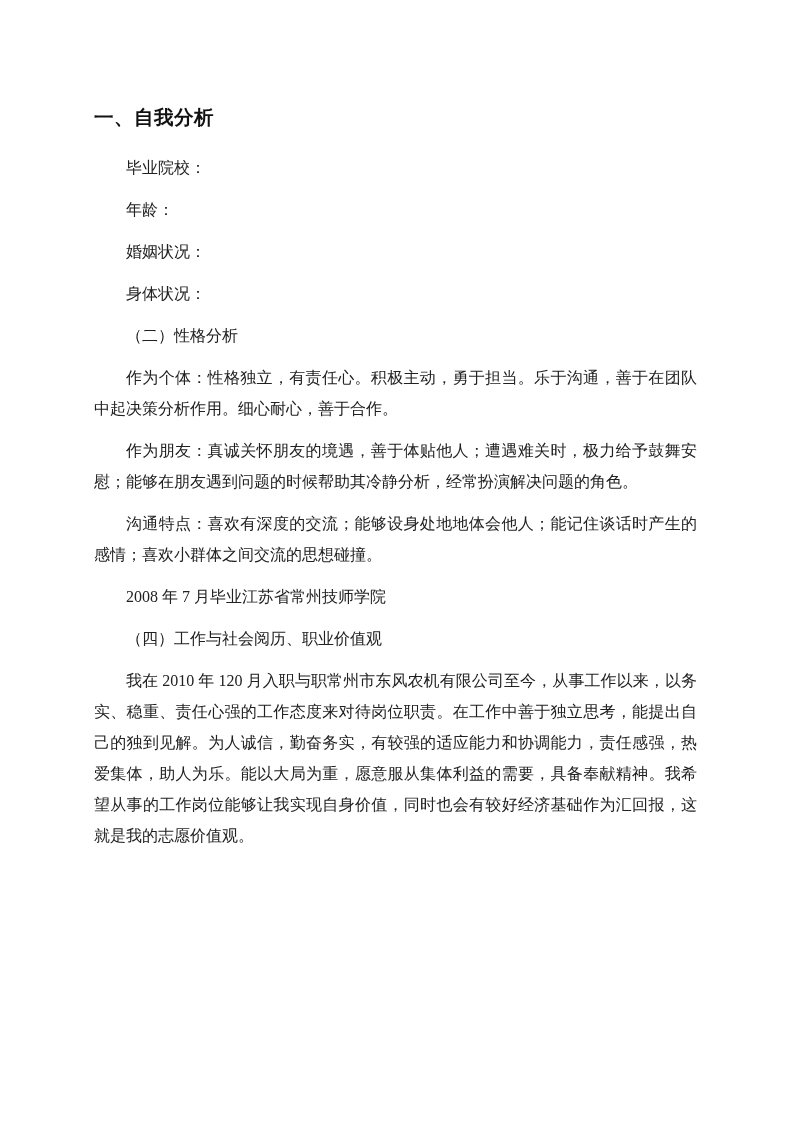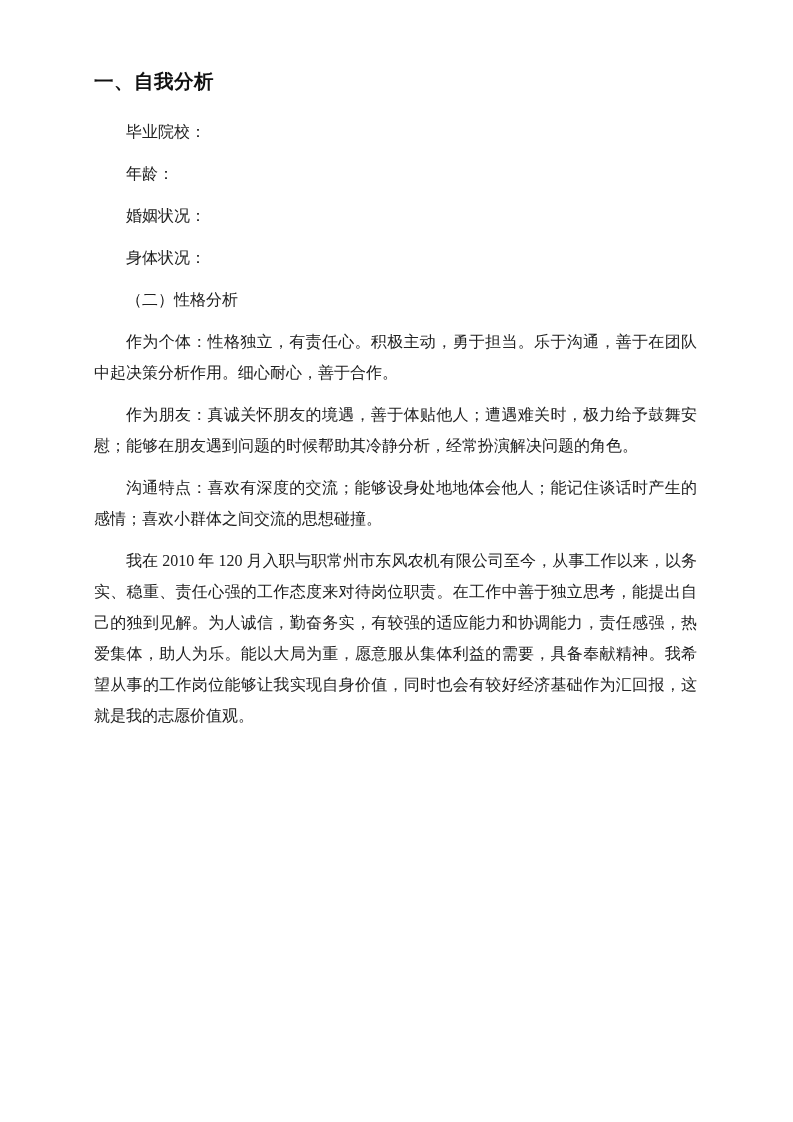--- a/index.html
+++ b/index.html
@@ -12,21 +12,21 @@
     width: 793px;
     height: 1122px;
     background: #ffffff;
     overflow: hidden;
     box-sizing: border-box;
     font-family: "Liberation Serif", serif;
     color: #212121;
   }
   .content {
     box-sizing: border-box;
-    padding: 67px 96px 0 94px;
+    padding: 103px 96px 0 94px;
   }
   .doc-title {
     font-family: "Liberation Sans", sans-serif;
     font-weight: 700;
     font-size: 19.5px;
     line-height: 28px;
     color: #111111;
     margin: 0 0 21px 0;
     letter-spacing: 0.5px;
   }
@@ -63,18 +63,20 @@
     <p class="para single">（二）性格分析</p>
 
     <p class="para">作为个体：性格独立，有责任心。积极主动，勇于担当。乐于沟通，善于在团队中起决策分析作用。细心耐心，善于合作。</p>
 
     <p class="para">作为朋友：真诚关怀朋友的境遇，善于体贴他人；遭遇难关时，极力给予鼓舞安慰；能够在朋友遇到问题的时候帮助其冷静分析，经常扮演解决问题的角色。</p>
 
     <p class="para">沟通特点：喜欢有深度的交流；能够设身处地地体会他人；能记住谈话时产生的感情；喜欢小群体之间交流的思想碰撞。</p>
 
 
 
+    <p class="para single">2008 年 7 月毕业江苏省常州技师学院</p>
 
+    <p class="para single">（四）工作与社会阅历、职业价值观</p>
 
     <p class="para">我在 2010 年 120 月入职与职常州市东风农机有限公司至今，从事工作以来，以务实、稳重、责任心强的工作态度来对待岗位职责。在工作中善于独立思考，能提出自己的独到见解。为人诚信，勤奋务实，有较强的适应能力和协调能力，责任感强，热爱集体，助人为乐。能以大局为重，愿意服从集体利益的需要，具备奉献精神。我希望从事的工作岗位能够让我实现自身价值，同时也会有较好经济基础作为汇回报，这就是我的志愿价值观。</p>
 
   </div>
 </div>
 
 </body></html>

